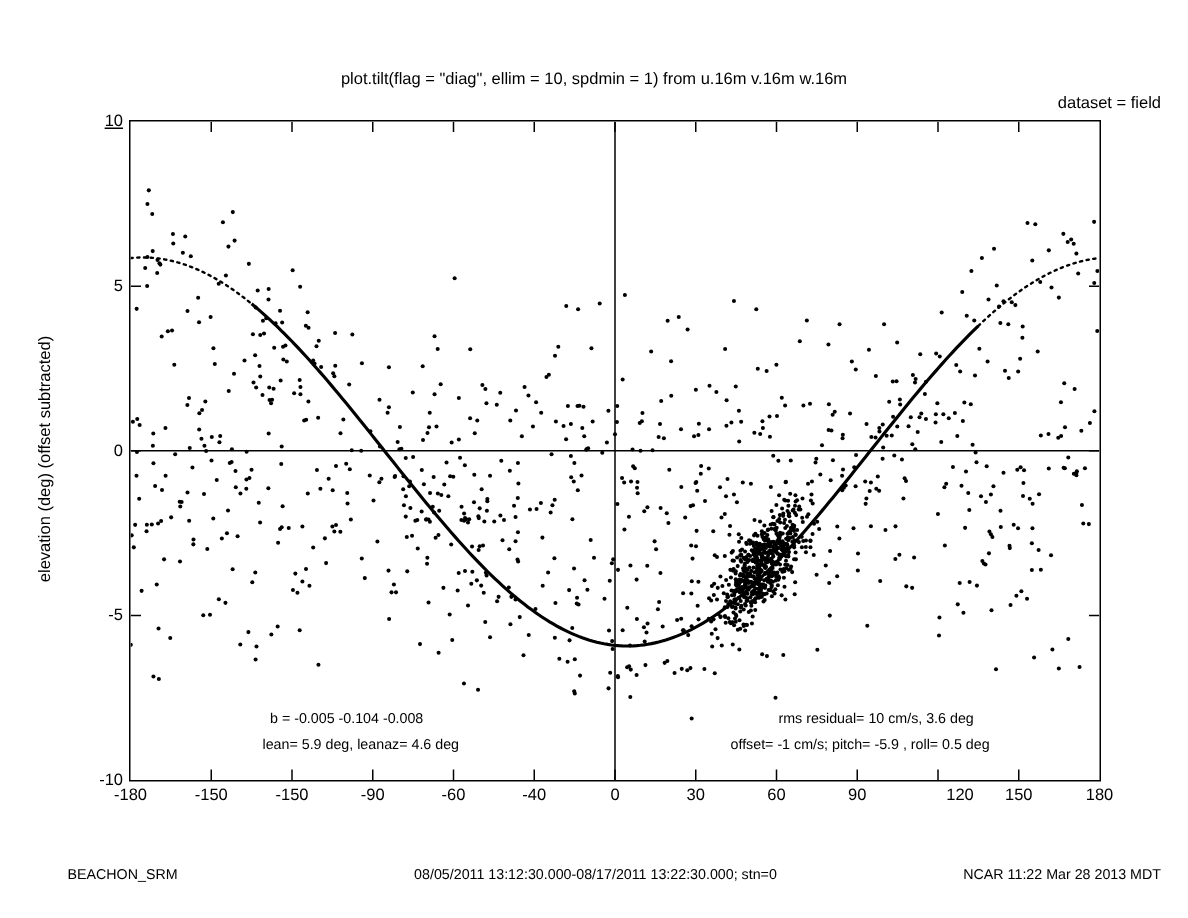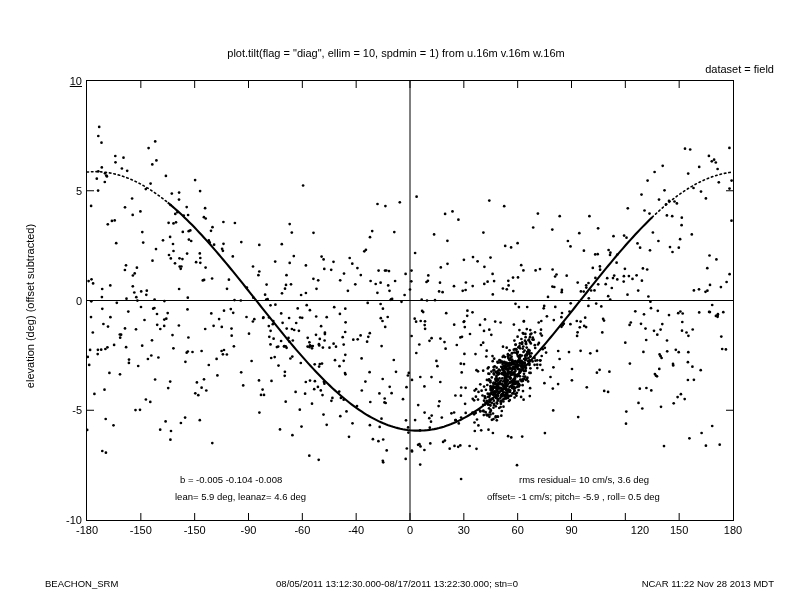--- a/index.html
+++ b/index.html
@@ -1641,15 +1641,15 @@
 
   <div class="yaxis-title">elevation (deg)  (offset subtracted)</div>
 
   <div class="annot" style="left:180px;top:474px;">b = -0.005 -0.104 -0.008</div>
   <div class="annot" style="left:175px;top:491px;">lean= 5.9 deg, leanaz= 4.6 deg</div>
   <div class="annot" style="left:487px;top:474px;margin-left:32px;">rms residual= 10 cm/s, 3.6 deg</div>
   <div class="annot" style="left:487px;top:491px;">offset= -1 cm/s; pitch= -5.9 , roll=  0.5 deg</div>
 
   <div class="footer-left">BEACHON_SRM</div>
   <div class="footer-center">08/05/2011 13:12:30.000-08/17/2011 13:22:30.000; stn=0</div>
-  <div class="footer-right">NCAR 11:22 Nov 28 2013 MDT</div>
+  <div class="footer-right">NCAR 11:22 Mar 28 2013 MDT</div>
 
 </div>
 
 </body></html>

